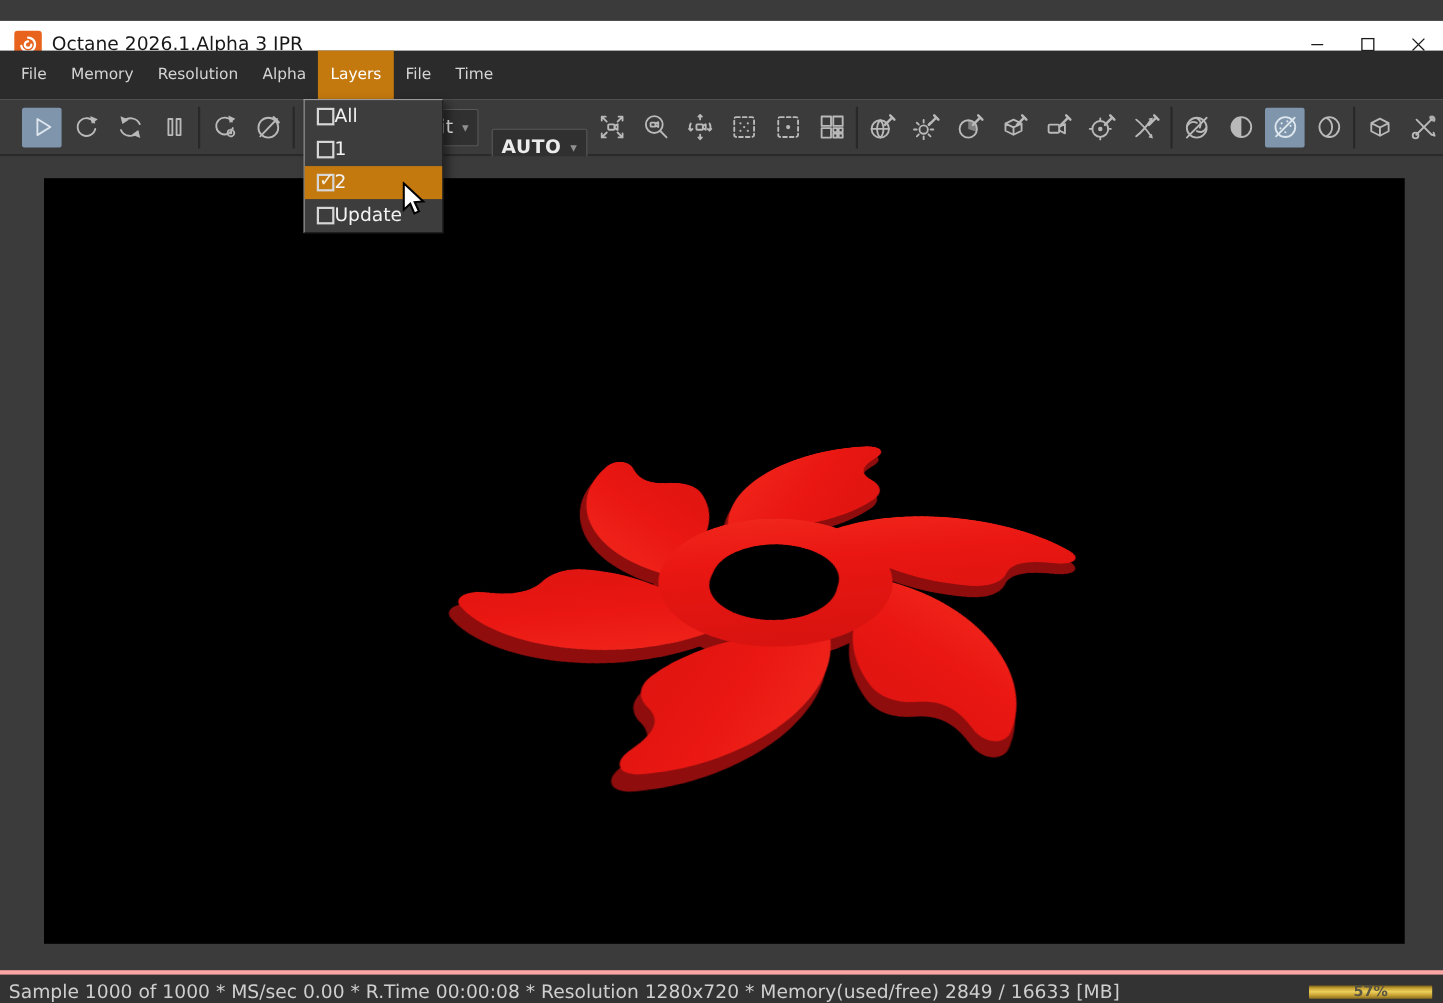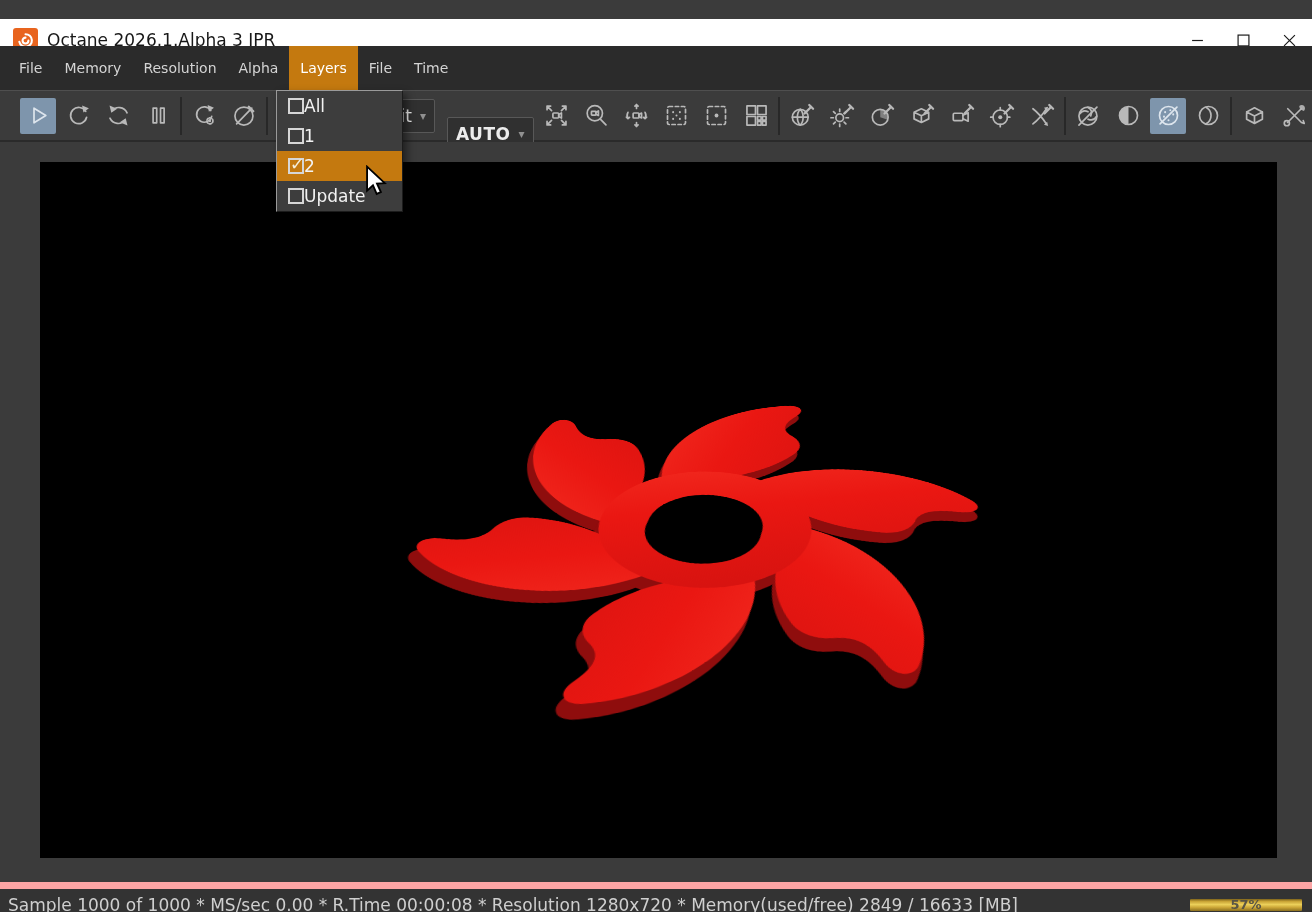--- a/index.html
+++ b/index.html
@@ -60,21 +60,21 @@
   .dd-row { height:30px; display:flex; align-items:center; padding-left:11px; }
   .dd-row.hl { background:var(--accent-orange,#c4790f); }
   .dd-check { width:16px; height:16px; border:2px solid #d6d6d6; position:relative;
     flex:0 0 auto; }
   .dd-check .tick { position:absolute; left:0px; top:-6px; font-size:17px;
     color:#f3edda; font-weight:bold; }
   .dd-label { color:#f2f2f2; font-size:17px; }
 
   
   .statusbar { position:absolute; left:0; top:882px; width:1312px; height:30px;
-    background:var(--statusbar-bg,#333333); border-top:7px solid #fca5a5; }
+    background:var(--statusbar-bg,#333333); border-top:4px solid #fca5a5; }
   .status-text { position:absolute; left:8px; top:6px; font-size:17px; color:#cfcfcf; }
   .progress { position:absolute; right:10px; top:10px; width:112px; height:12px;
     border-radius:1px;
     background:linear-gradient(180deg,#7c621a 0%,#c8a335 20%,#ecd05a 46%,#c8a335 72%,#8a6f1f 100%);
     display:flex; align-items:center; justify-content:center; }
   .progress-label { font-size:13px; font-weight:bold; color:rgba(82,80,70,.95);
     line-height:12px; }
 
   .cursor { position:absolute; left:363px; top:165px; z-index:60; }
 </style>

